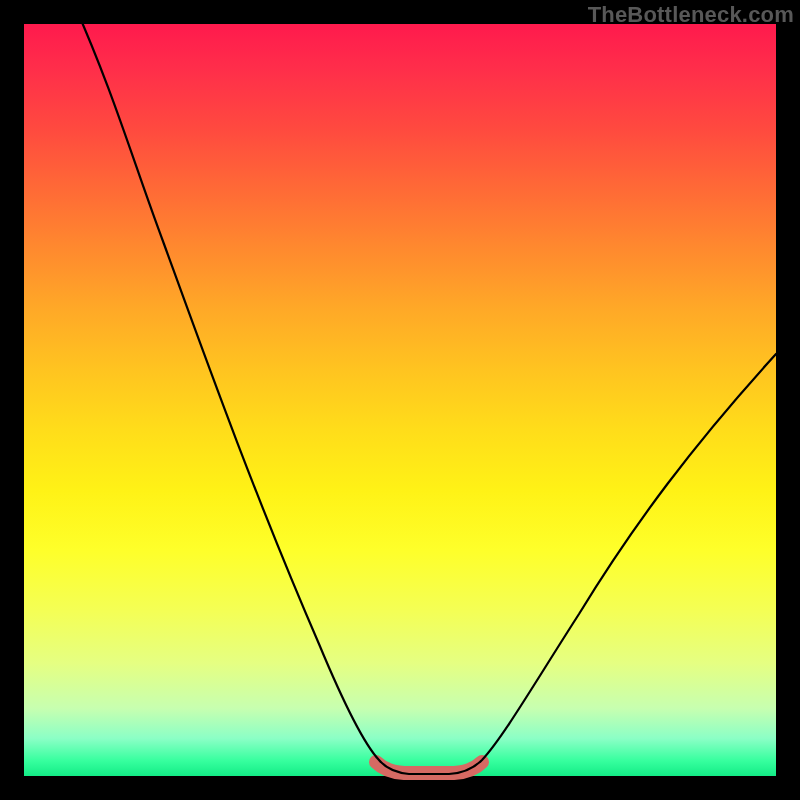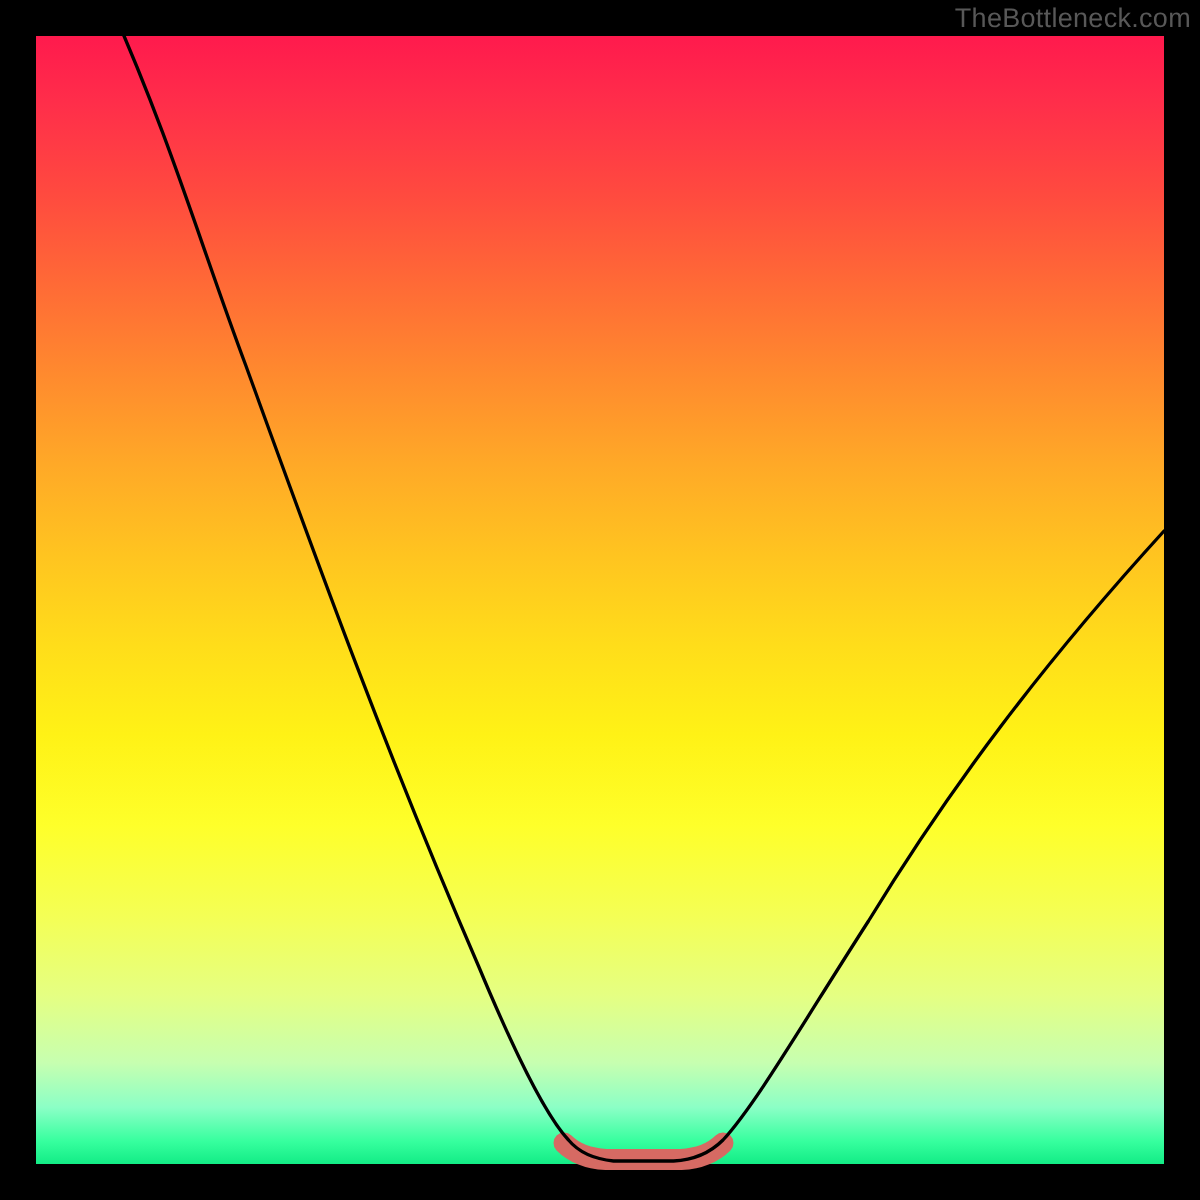--- a/index.html
+++ b/index.html
@@ -63,22 +63,22 @@
     fill: none;
     stroke: #d66a63;
     stroke-width: 14;
     stroke-linecap: round;
   }
   .watermark {
     position: absolute;
     top: 2px;
     right: 6px;
     color: #585858;
-    font-size: 18px;
-    font-weight: 400;
+    font-size: 22px;
+    font-weight: 700;
     letter-spacing: 0.2px;
     user-select: none;
   }
 </style>
 </head>
 <body>
 
 <div class="frame">
 
   <div class="watermark">TheBottleneck.com</div>

